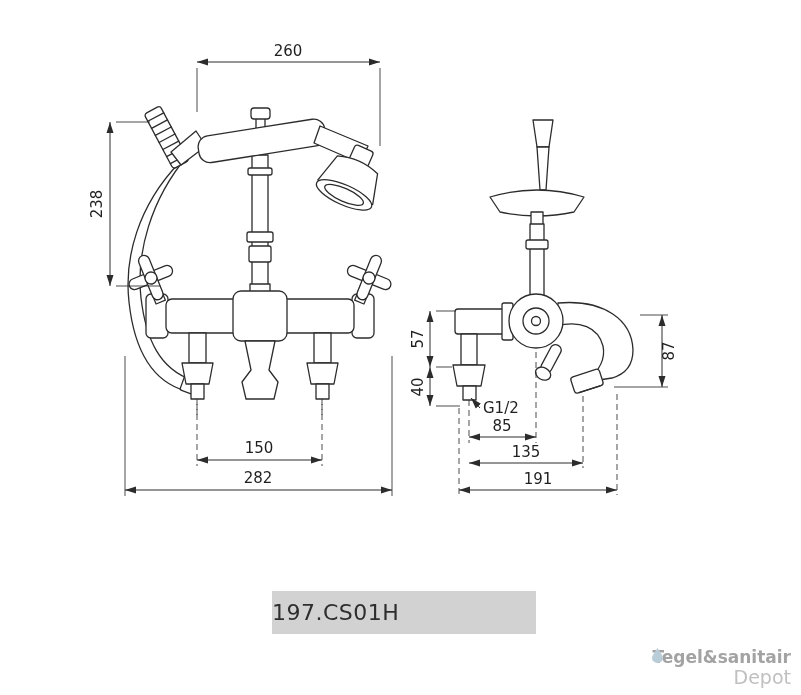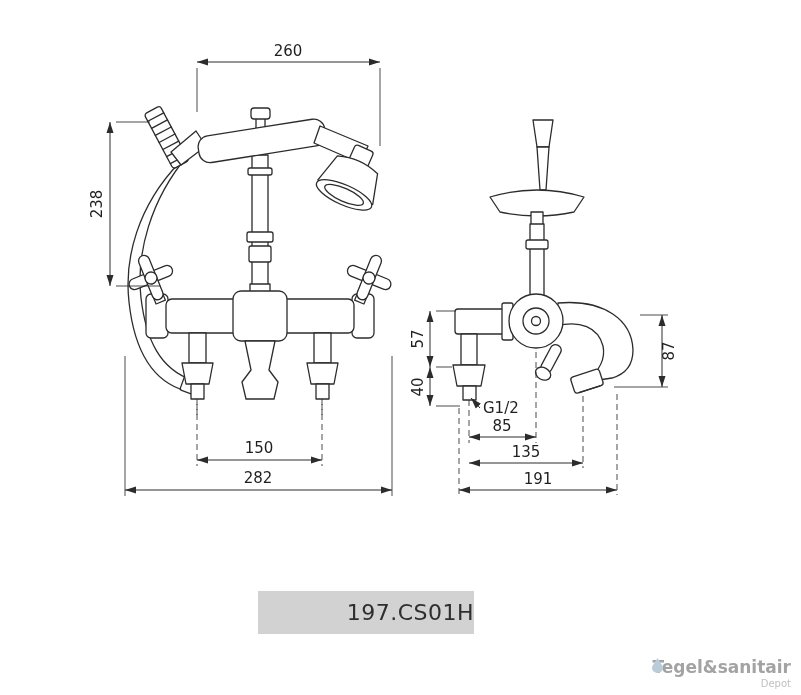--- a/index.html
+++ b/index.html
@@ -7,28 +7,28 @@
         font-family:"DejaVu Sans",sans-serif}
   .page svg{position:absolute;left:0;top:0}
   
   .fil{fill:#ffffff;stroke:#2c2c2c;stroke-width:1.3;stroke-linejoin:round}
   .ln{fill:none;stroke:#2c2c2c;stroke-width:1.3;stroke-linecap:round}
   .dim{fill:none;stroke:#2c2c2c;stroke-width:1}
   .thx{fill:none;stroke:#2c2c2c;stroke-width:.85}
   .ext{fill:none;stroke:#2c2c2c;stroke-width:.85;stroke-dasharray:6 4}
   .dimtext{font-family:"DejaVu Sans",sans-serif;font-size:15px;fill:#1f1f1f}
   
-  .code-box{position:absolute;left:258px;top:591px;width:216px;height:43px;background:#d2d2d2;
-            display:flex;align-items:center;justify-content:flex-end}
+  .code-box{position:absolute;left:272px;top:591px;width:264px;height:43px;background:#d2d2d2;
+            display:flex;align-items:center;justify-content:flex-start}
   .code-box span{font-size:22px;color:#2e2e2e;letter-spacing:.5px}
   
   .watermark{position:absolute;right:10px;bottom:6px;text-align:right;line-height:1.15}
   .wm-brand{font-weight:bold;font-size:17px;color:#a3a3a3;display:flex;align-items:center;
             gap:4px;justify-content:flex-end}
-  .wm-sub{font-size:10px;color:#c0c0c0}
+  .wm-sub{font-size:19px;color:#c0c0c0}
 </style>
 </head>
 <body>
 
 <div class="page">
 
 <svg width="801" height="695" viewBox="0 0 801 695">
   <defs>
     <marker id="aE" orient="auto" markerWidth="12" markerHeight="10" refX="11" refY="4" markerUnits="userSpaceOnUse">
       <path d="M0,0.5 L11,4 L0,7.5 Z" fill="#2c2c2c"></path>

